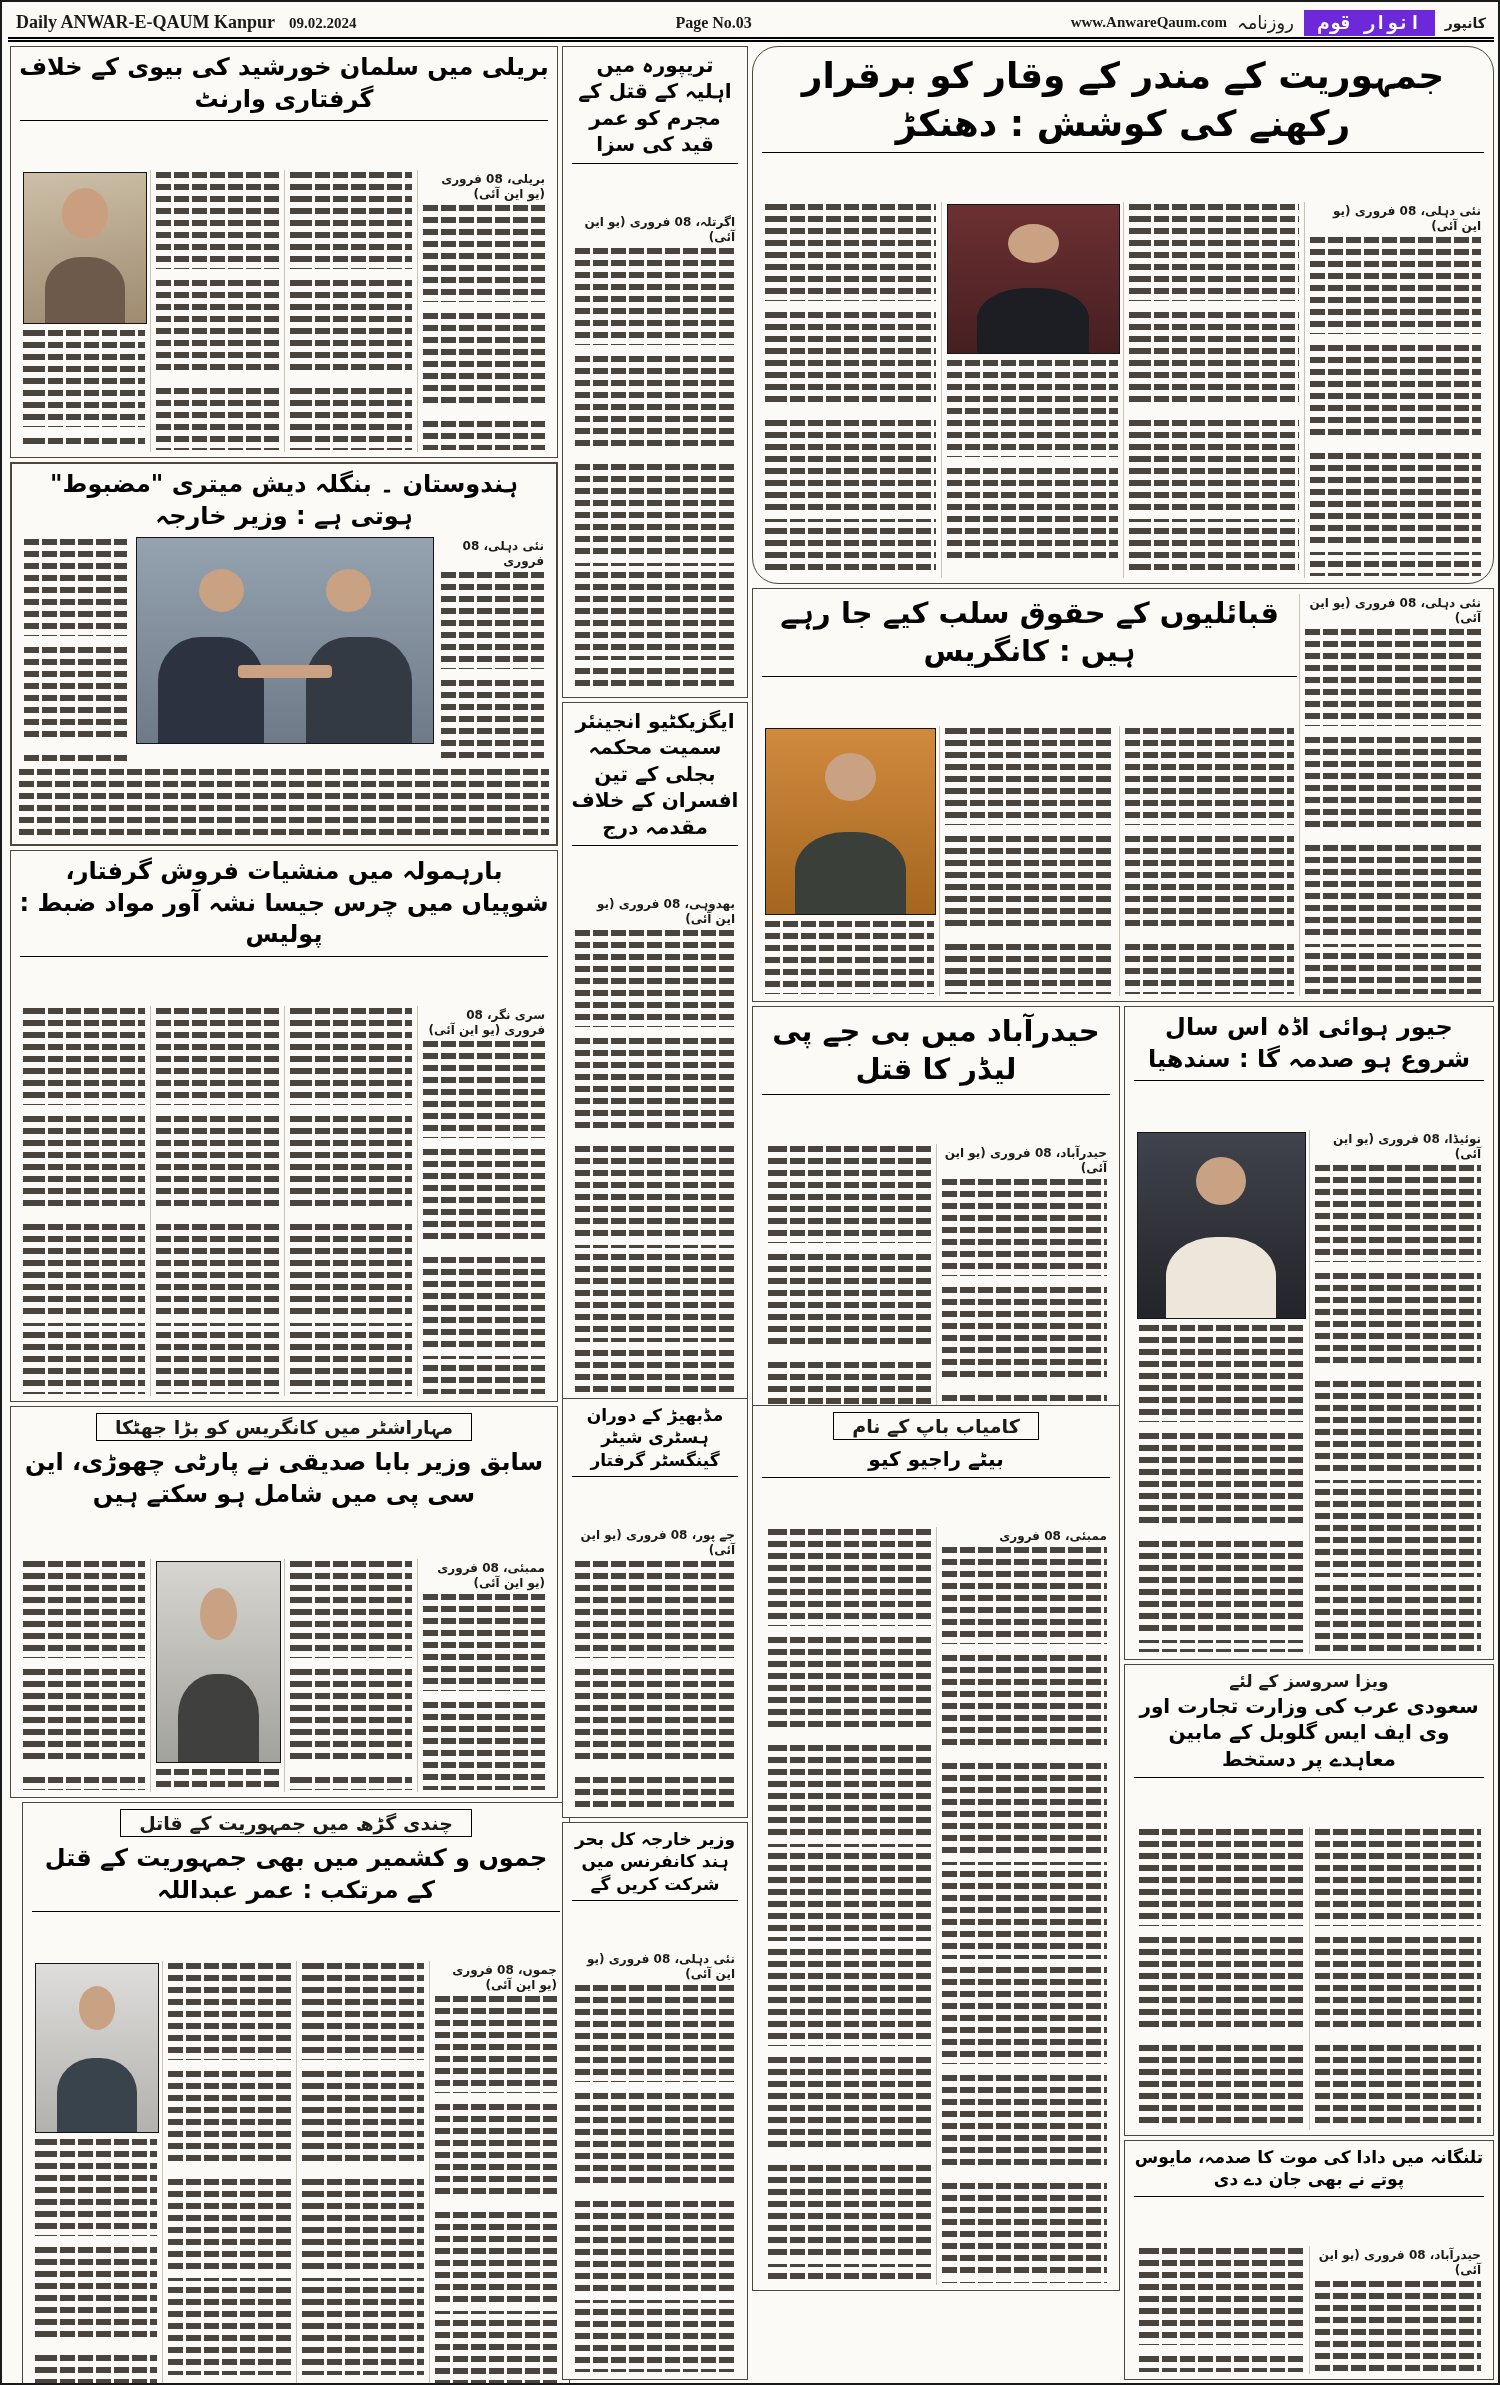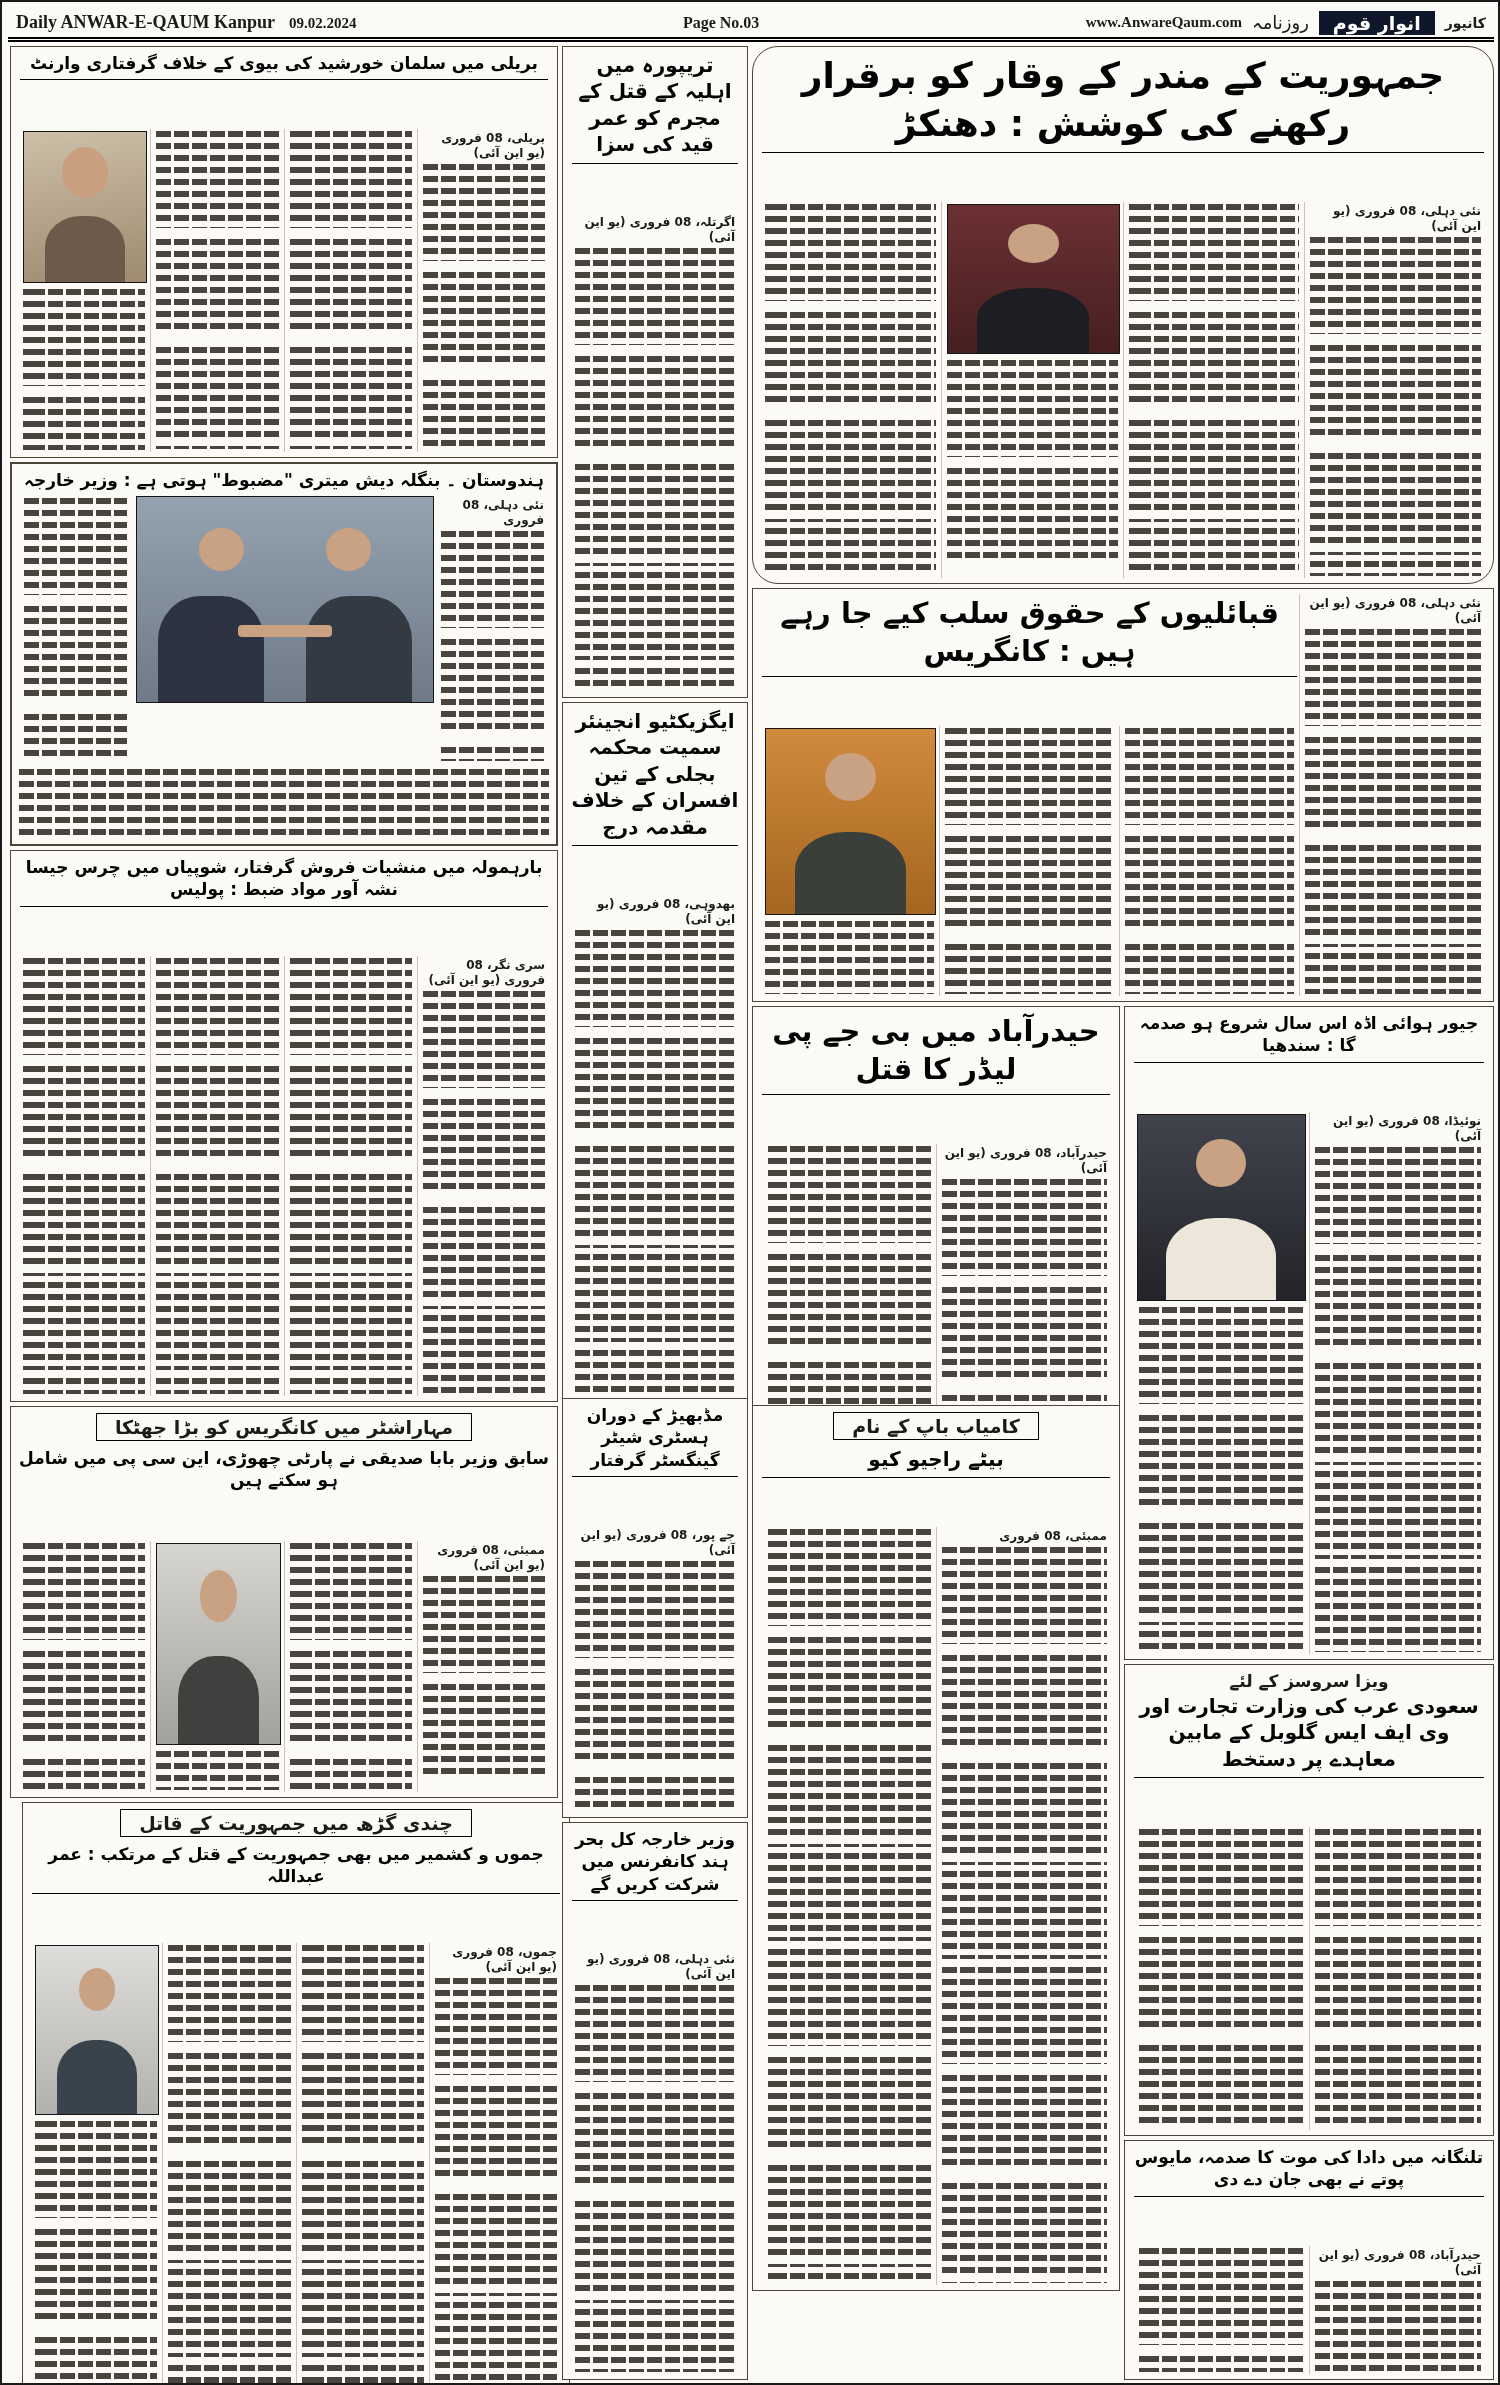--- a/index.html
+++ b/index.html
@@ -16,33 +16,33 @@
     display:flex; align-items:center; justify-content:space-between;
     border-bottom:5px double #000; box-sizing:border-box; padding:0 8px;
   }
   .h-left{display:flex; align-items:baseline; gap:14px;}
   .pname{font-family:"Liberation Serif",serif; font-weight:700; font-size:18px;}
   .pdate{font-family:"Liberation Serif",serif; font-size:15px; font-weight:700;}
   .h-center{font-family:"Liberation Serif",serif; font-weight:700; font-size:16px;}
   .h-right{display:flex; align-items:center; gap:10px; direction:rtl;}
   .purl{font-family:"Liberation Serif",serif; font-weight:700; font-size:15px; direction:ltr;}
   .ptype{font-size:18px;}
-  .mast{background:#0f172a; color:#fff; font-weight:700; font-size:19px; padding:1px 14px;}
+  .mast{background:#6d28d9; color:#fff; font-weight:700; font-size:19px; padding:1px 14px;font-family:Liberation Mono, monospace;}
   .pcity{font-size:14px; font-weight:700;}
   
   .art{
     position:absolute; box-sizing:border-box;
     border:1px solid #4d463a; background:#fbfaf6;
     padding:5px 7px; display:flex; flex-direction:column; overflow:hidden;
   }
   .hl{font-weight:700; color:#030303; text-align:center; direction:rtl;
       line-height:1.32; margin:0 0 5px; flex:none;}
   .hl-xl{font-size:36px;}
   .hl-lg{font-size:29px;}
-  .hl-md{font-size:17px;}
+  .hl-md{font-size:24px;}
   .hl-sm{font-size:20px;}
   .hl-xs{font-size:17px;}
   .rule{border-bottom:1px solid #000; margin:0 2px 5px; flex:none;}
   .kick{
     align-self:center; border:1.5px solid #000; padding:2px 18px;
     font-weight:700; font-size:19px; direction:rtl; margin:1px auto 6px; flex:none;
     background:#fbfaf6;
   }
   .kick.plain{border:none; padding:0 4px; font-size:17px; margin-bottom:2px;}
   .cols{flex:1; display:flex; flex-direction:row-reverse; min-height:0;margin-top:44px;}

